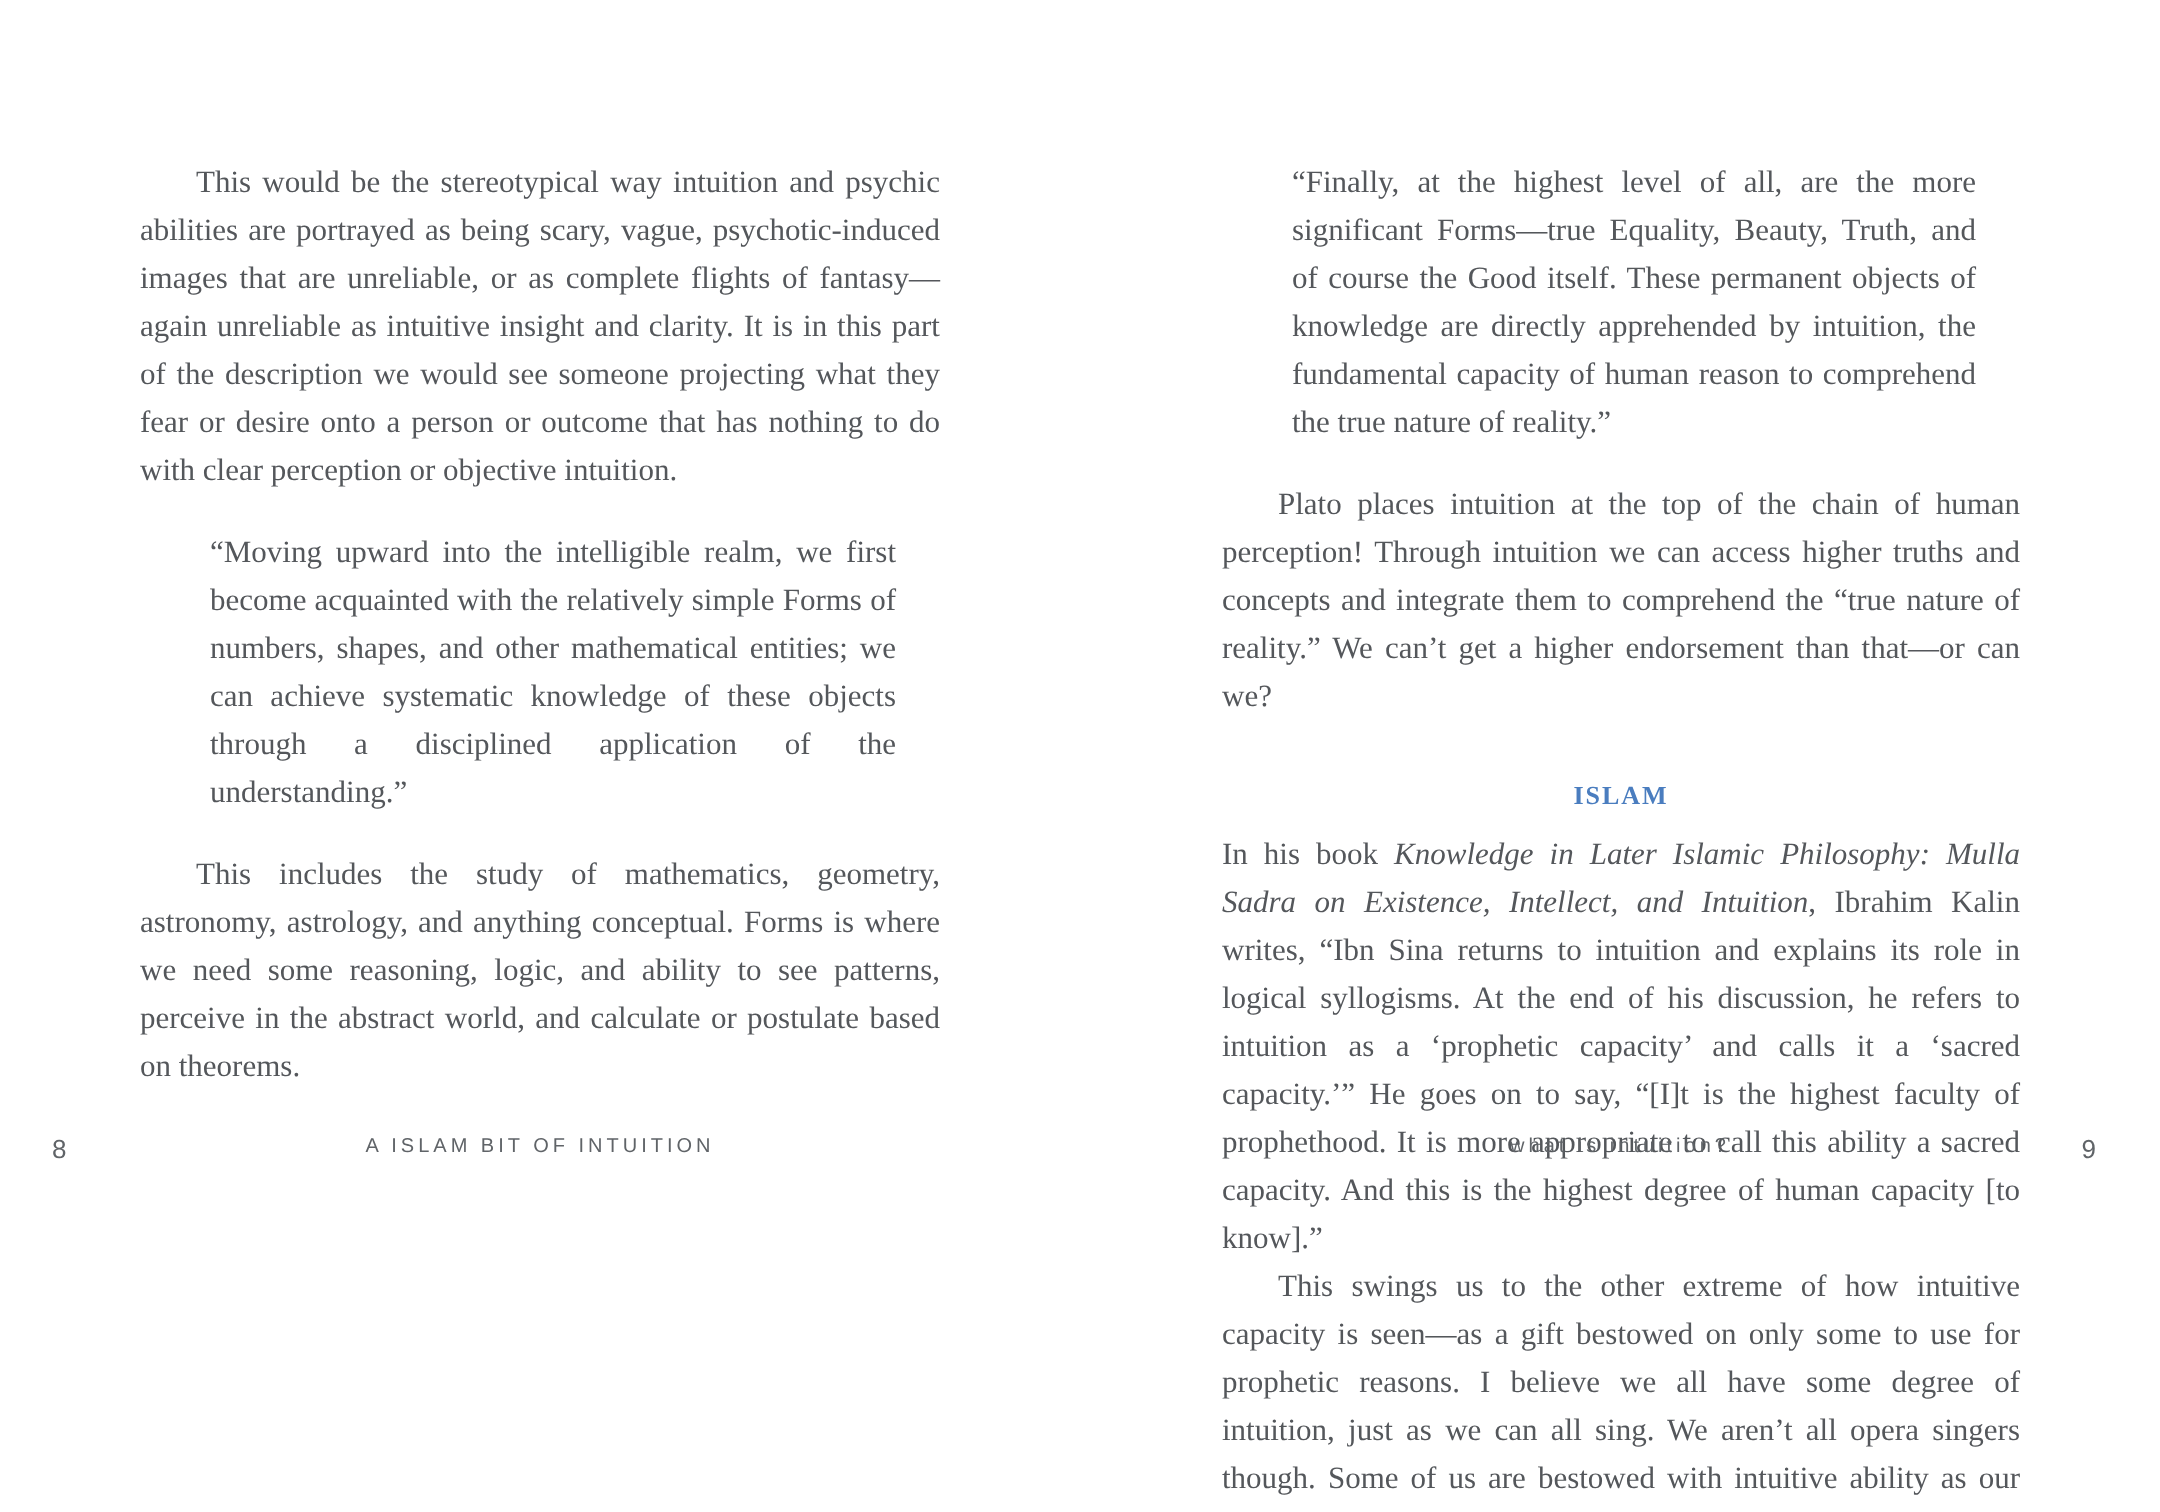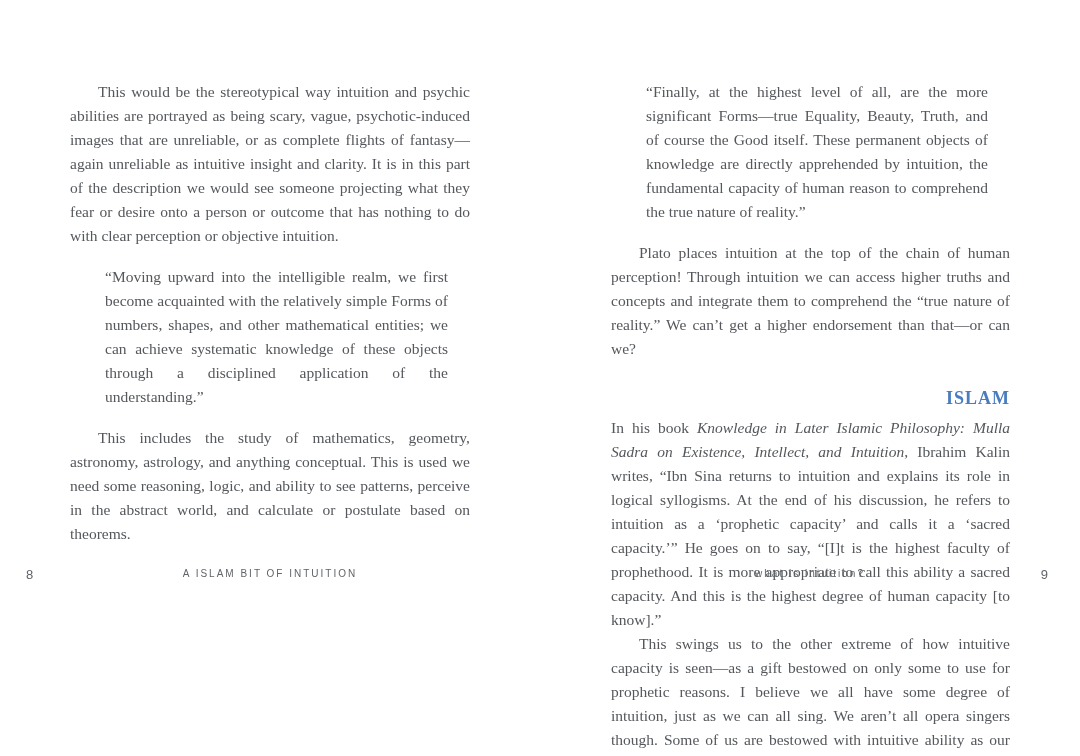--- a/index.html
+++ b/index.html
@@ -45,25 +45,25 @@
   p.quote {
     margin: 17px 0;
     padding-left: 35px;
     padding-right: 22px;
   }
 
   h2.section-heading {
     margin: 26px 0 7px 0;
     font-family: "Liberation Serif", serif;
     font-weight: bold;
-    font-size: 18px;
+    font-size: 13px;
     line-height: 22px;
     letter-spacing: 1px;
     color: var(--heading-color);
-    text-align: right;
+    text-align: center;
   }
 
   .italic { font-style: italic; }
 
   .footer {
     position: absolute;
     left: 0; right: 0;
     bottom: 33px;
     text-align: center;
     font-family: "Liberation Sans", sans-serif;
@@ -84,21 +84,21 @@
 </style>
 </head>
 <body>
 
 <div class="spread">
 
   <div class="page left">
     <div class="content" id="left-content">
         <p class="paragraph indent"><span>This would be the stereotypical way intuition and psychic abilities are portrayed as being scary, vague, psychotic-induced images that are unreliable, or as complete flights of fantasy—again unreliable as intuitive insight and clarity. It is in this part of the description we would see someone projecting what they fear or desire onto a person or outcome that has nothing to do with clear perception or objective intuition.</span></p>
         <p class="quote"><span>“Moving upward into the intelligible realm, we first become acquainted with the relatively simple Forms of numbers, shapes, and other mathematical entities; we can achieve systematic knowledge of these objects through a disciplined application of the understanding.”</span></p>
-        <p class="paragraph indent"><span>This includes the study of mathematics, geometry, astronomy, astrology, and anything conceptual. This is used we need some reasoning, logic, and ability to see patterns, perceive in the abstract world, and calculate or postulate based on theorems.</span></p>
+        <p class="paragraph indent"><span>This includes the study of mathematics, geometry, astronomy, astrology, and anything conceptual. Forms is where we need some reasoning, logic, and ability to see patterns, perceive in the abstract world, and calculate or postulate based on theorems.</span></p>
       </div>
     <div class="footer">
       <span class="pagenum outer-left">8</span>
       <span class="running-head">A ISLAM BIT OF INTUITION</span>
     </div>
   </div>
 
   <div class="page right">
     <div class="content" id="right-content">
         <p class="quote"><span>“Finally, at the highest level of all, are the more significant Forms—true Equality, Beauty, Truth, and of course the Good itself. These permanent objects of knowledge are directly apprehended by intuition, the fundamental capacity of human reason to comprehend the true nature of reality.”</span></p>

